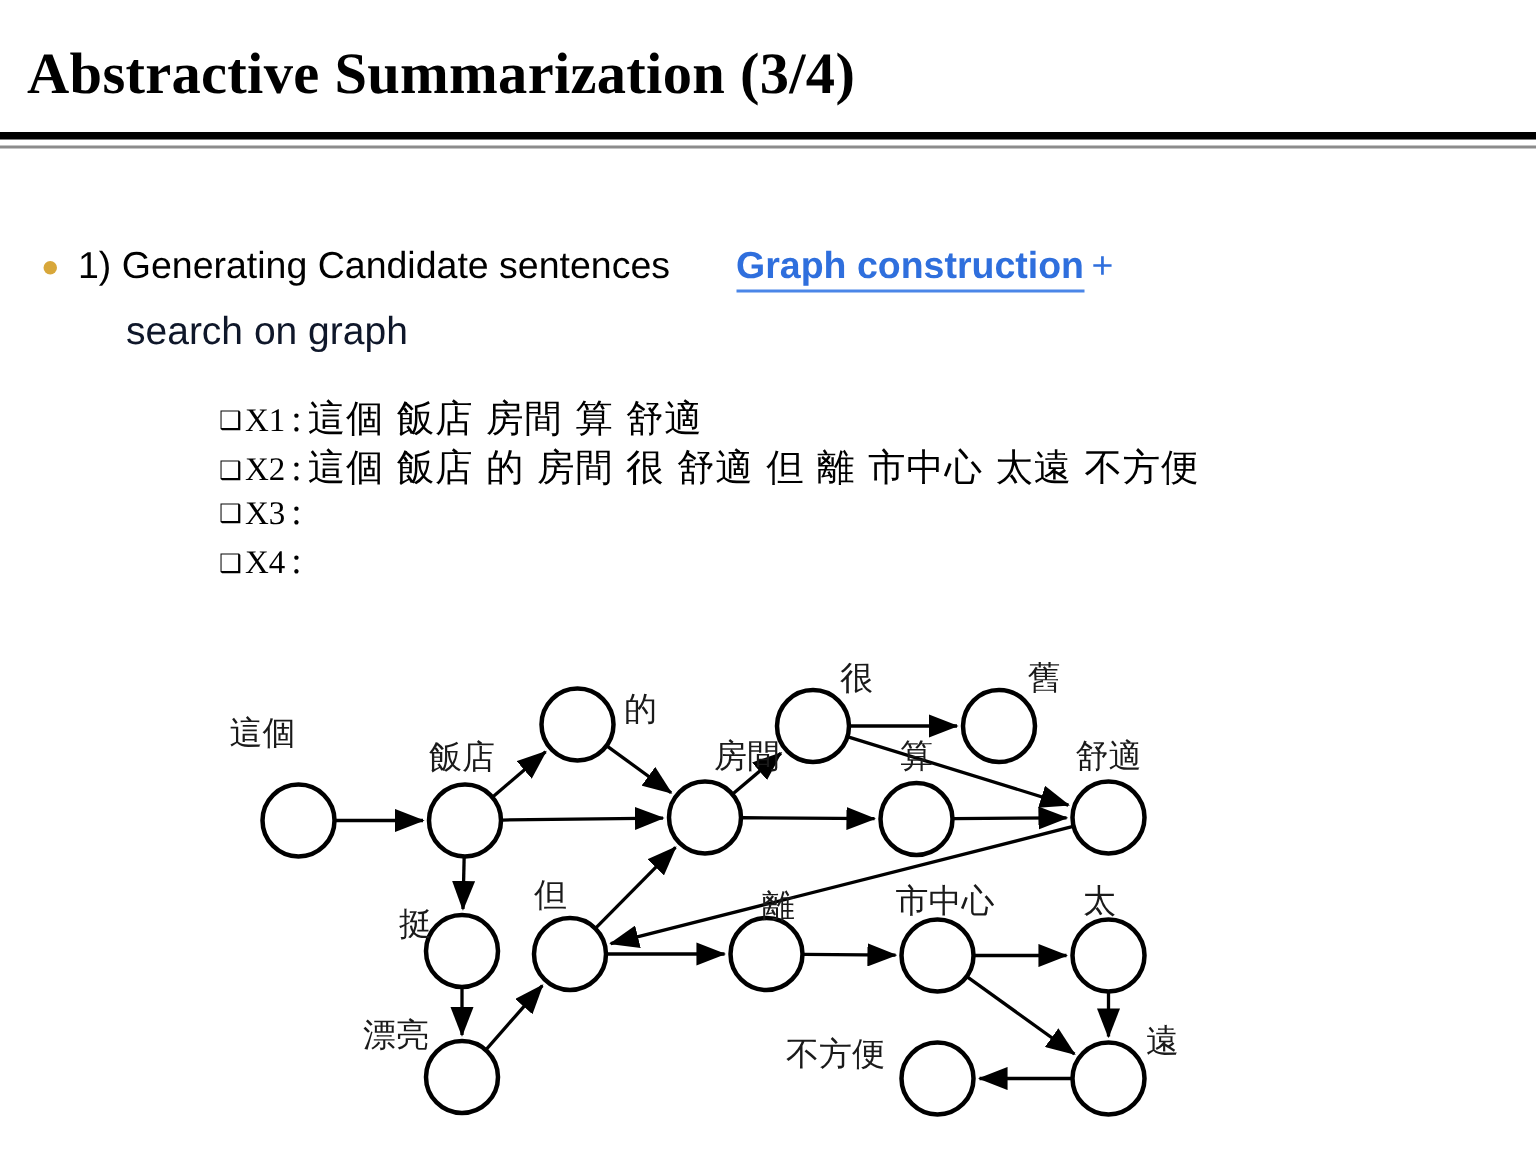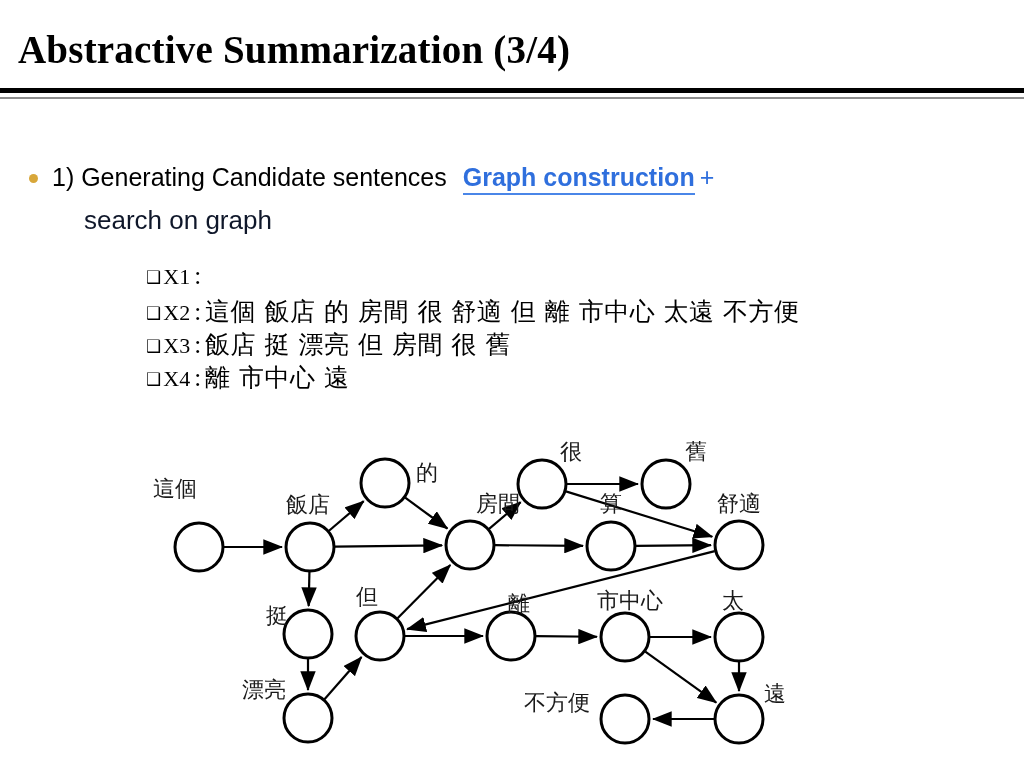--- a/index.html
+++ b/index.html
@@ -70,20 +70,21 @@
     line-height: 34px;
     white-space: nowrap;
   }
   .txt-black { color: #000000; margin-top: 39px; }
   .txt-blue { color: #2f6fdd; }
   .txt-blue-bold {
     color: #2f6fdd;
     font-weight: bold;
     border-bottom: 2px solid #4a86e8;
     padding-bottom: 2px;
+    margin-left: 28px;
   }
   #bullet-line2 {
     position: absolute;
     left: 60px;
     top: 43px;
     font-size: 26px;
     line-height: 34px;
     color: #0f172a;
     white-space: nowrap;
   }
@@ -164,38 +165,37 @@
     <span class="txt-black">1) Generating Candidate sentences</span><span style="display:inline-block;width:16px"></span><span class="txt-blue-bold">Graph construction</span><span style="display:inline-block;width:5px"></span><span class="txt-blue">+</span>
   </div>
   <div id="bullet-line2">search on graph</div>
 </div>
 
 <div id="sentence-list">
     <div class="sentence-row">
       <span class="sq-marker">❑</span>
       <span class="sent-id">X1</span>
       <span class="sent-colon">:</span>
+      <span class="sent-text">這個 飯店 房間 算 舒適</span>
     </div>
     <div class="sentence-row">
       <span class="sq-marker">❑</span>
       <span class="sent-id">X2</span>
       <span class="sent-colon">:</span>
       <span class="sent-text">這個 飯店 的 房間 很 舒適 但 離 市中心 太遠 不方便</span>
     </div>
     <div class="sentence-row">
       <span class="sq-marker">❑</span>
       <span class="sent-id">X3</span>
       <span class="sent-colon">:</span>
-      <span class="sent-text">飯店 挺 漂亮 但 房間 很 舊</span>
     </div>
     <div class="sentence-row">
       <span class="sq-marker">❑</span>
       <span class="sent-id">X4</span>
       <span class="sent-colon">:</span>
-      <span class="sent-text">離 市中心 遠</span>
     </div>
   </div>
 
 <div id="graph-area">
   <svg id="graph-svg" width="1024" height="768">
     <defs>
       <marker id="arrowhead" markerWidth="9" markerHeight="7" refX="8.5" refY="3.5" orient="auto">
         <polygon points="0 0, 9 3.5, 0 7" fill="#000000"></polygon>
       </marker>
     </defs>

